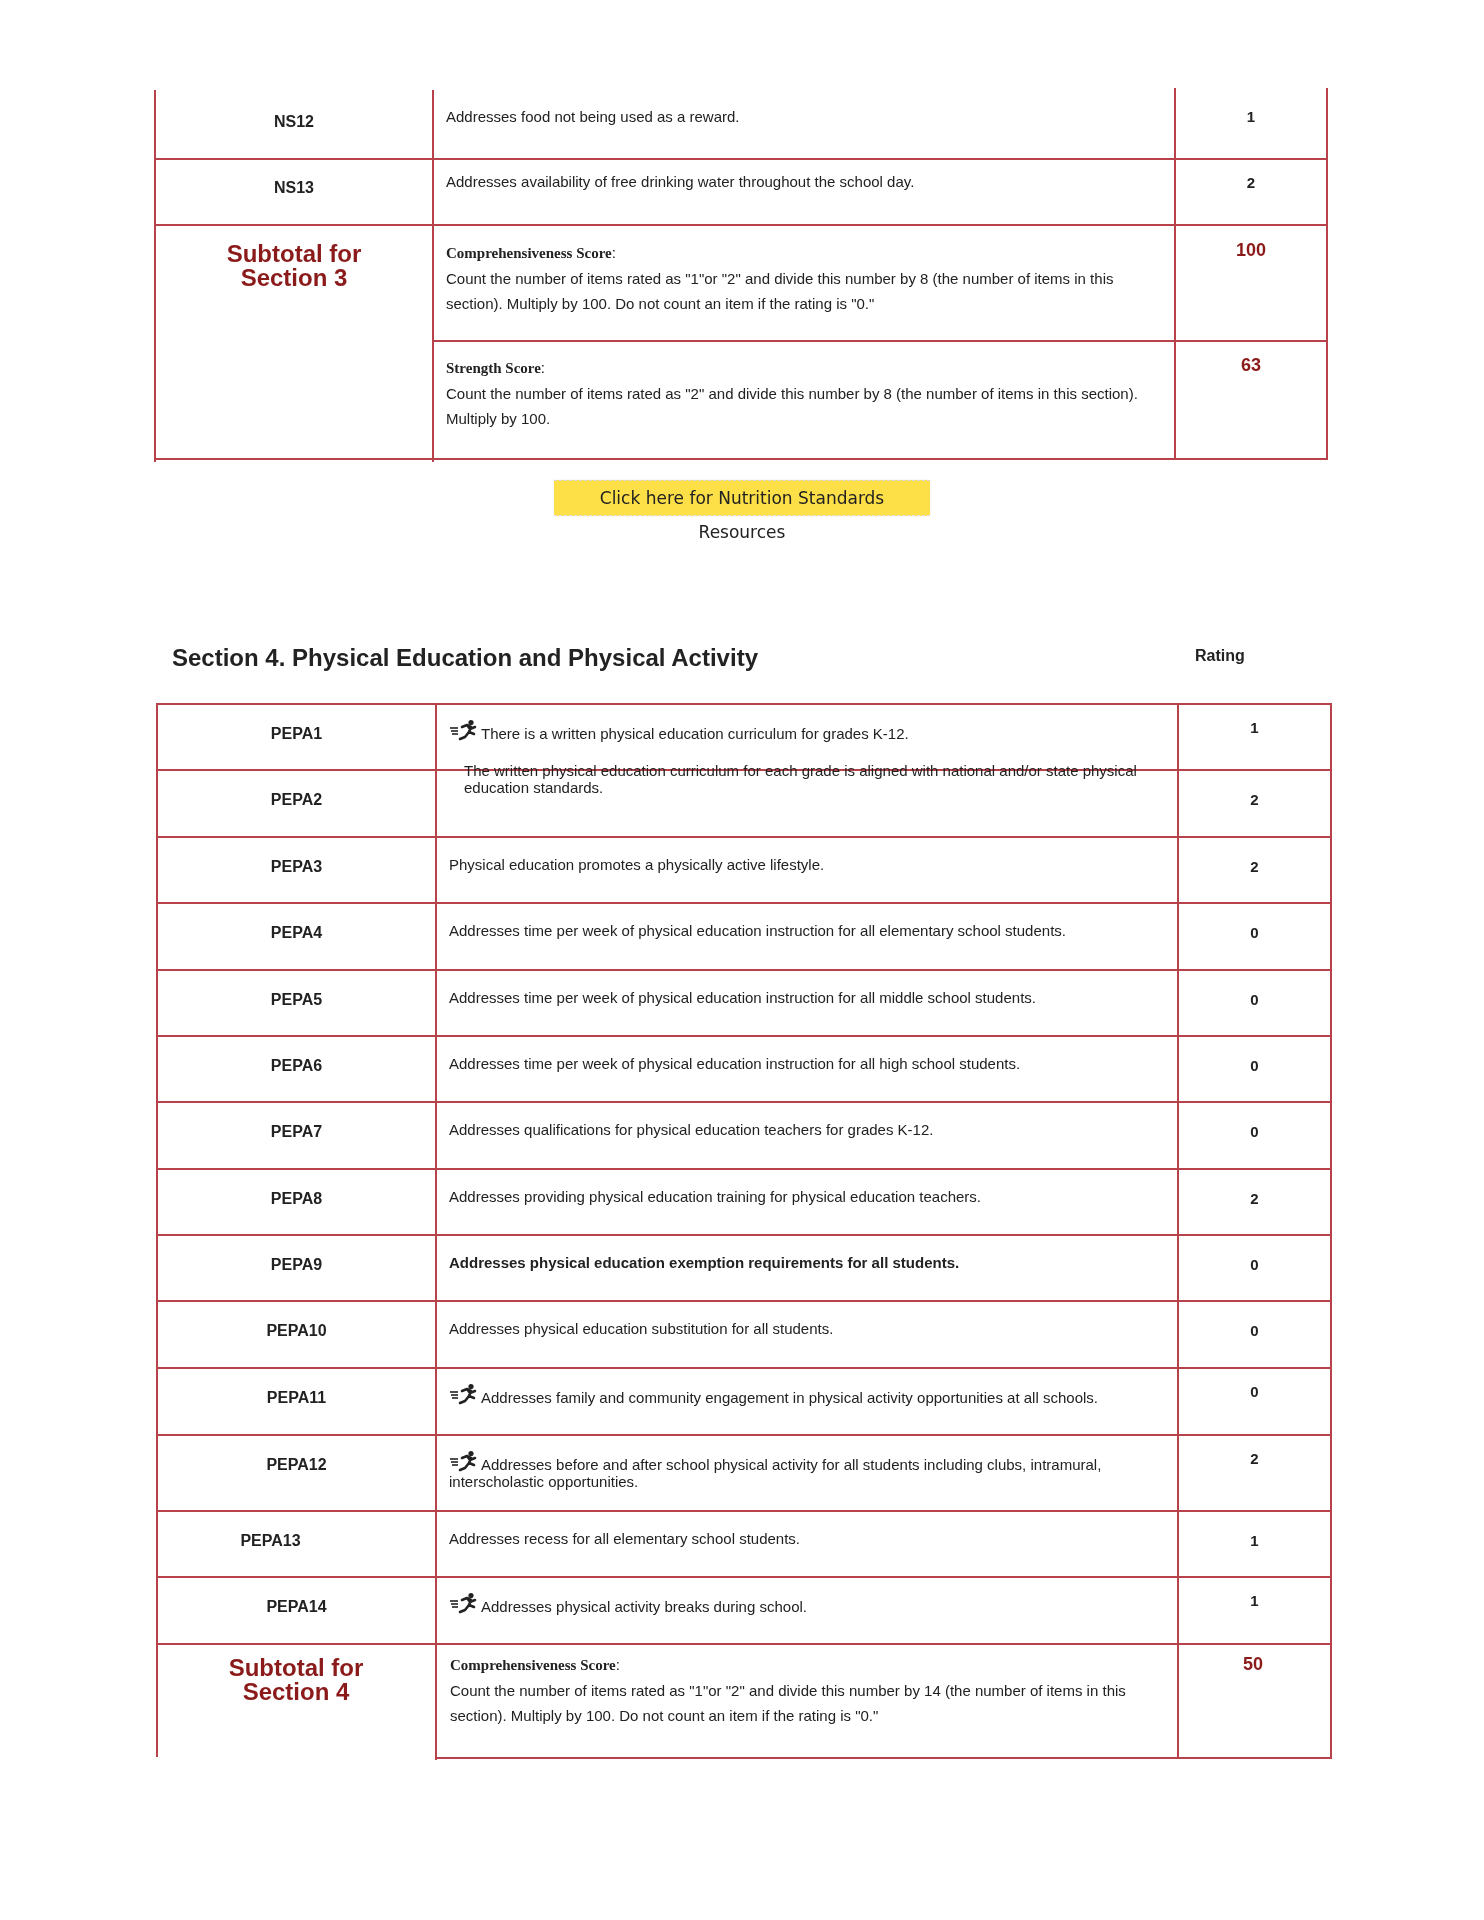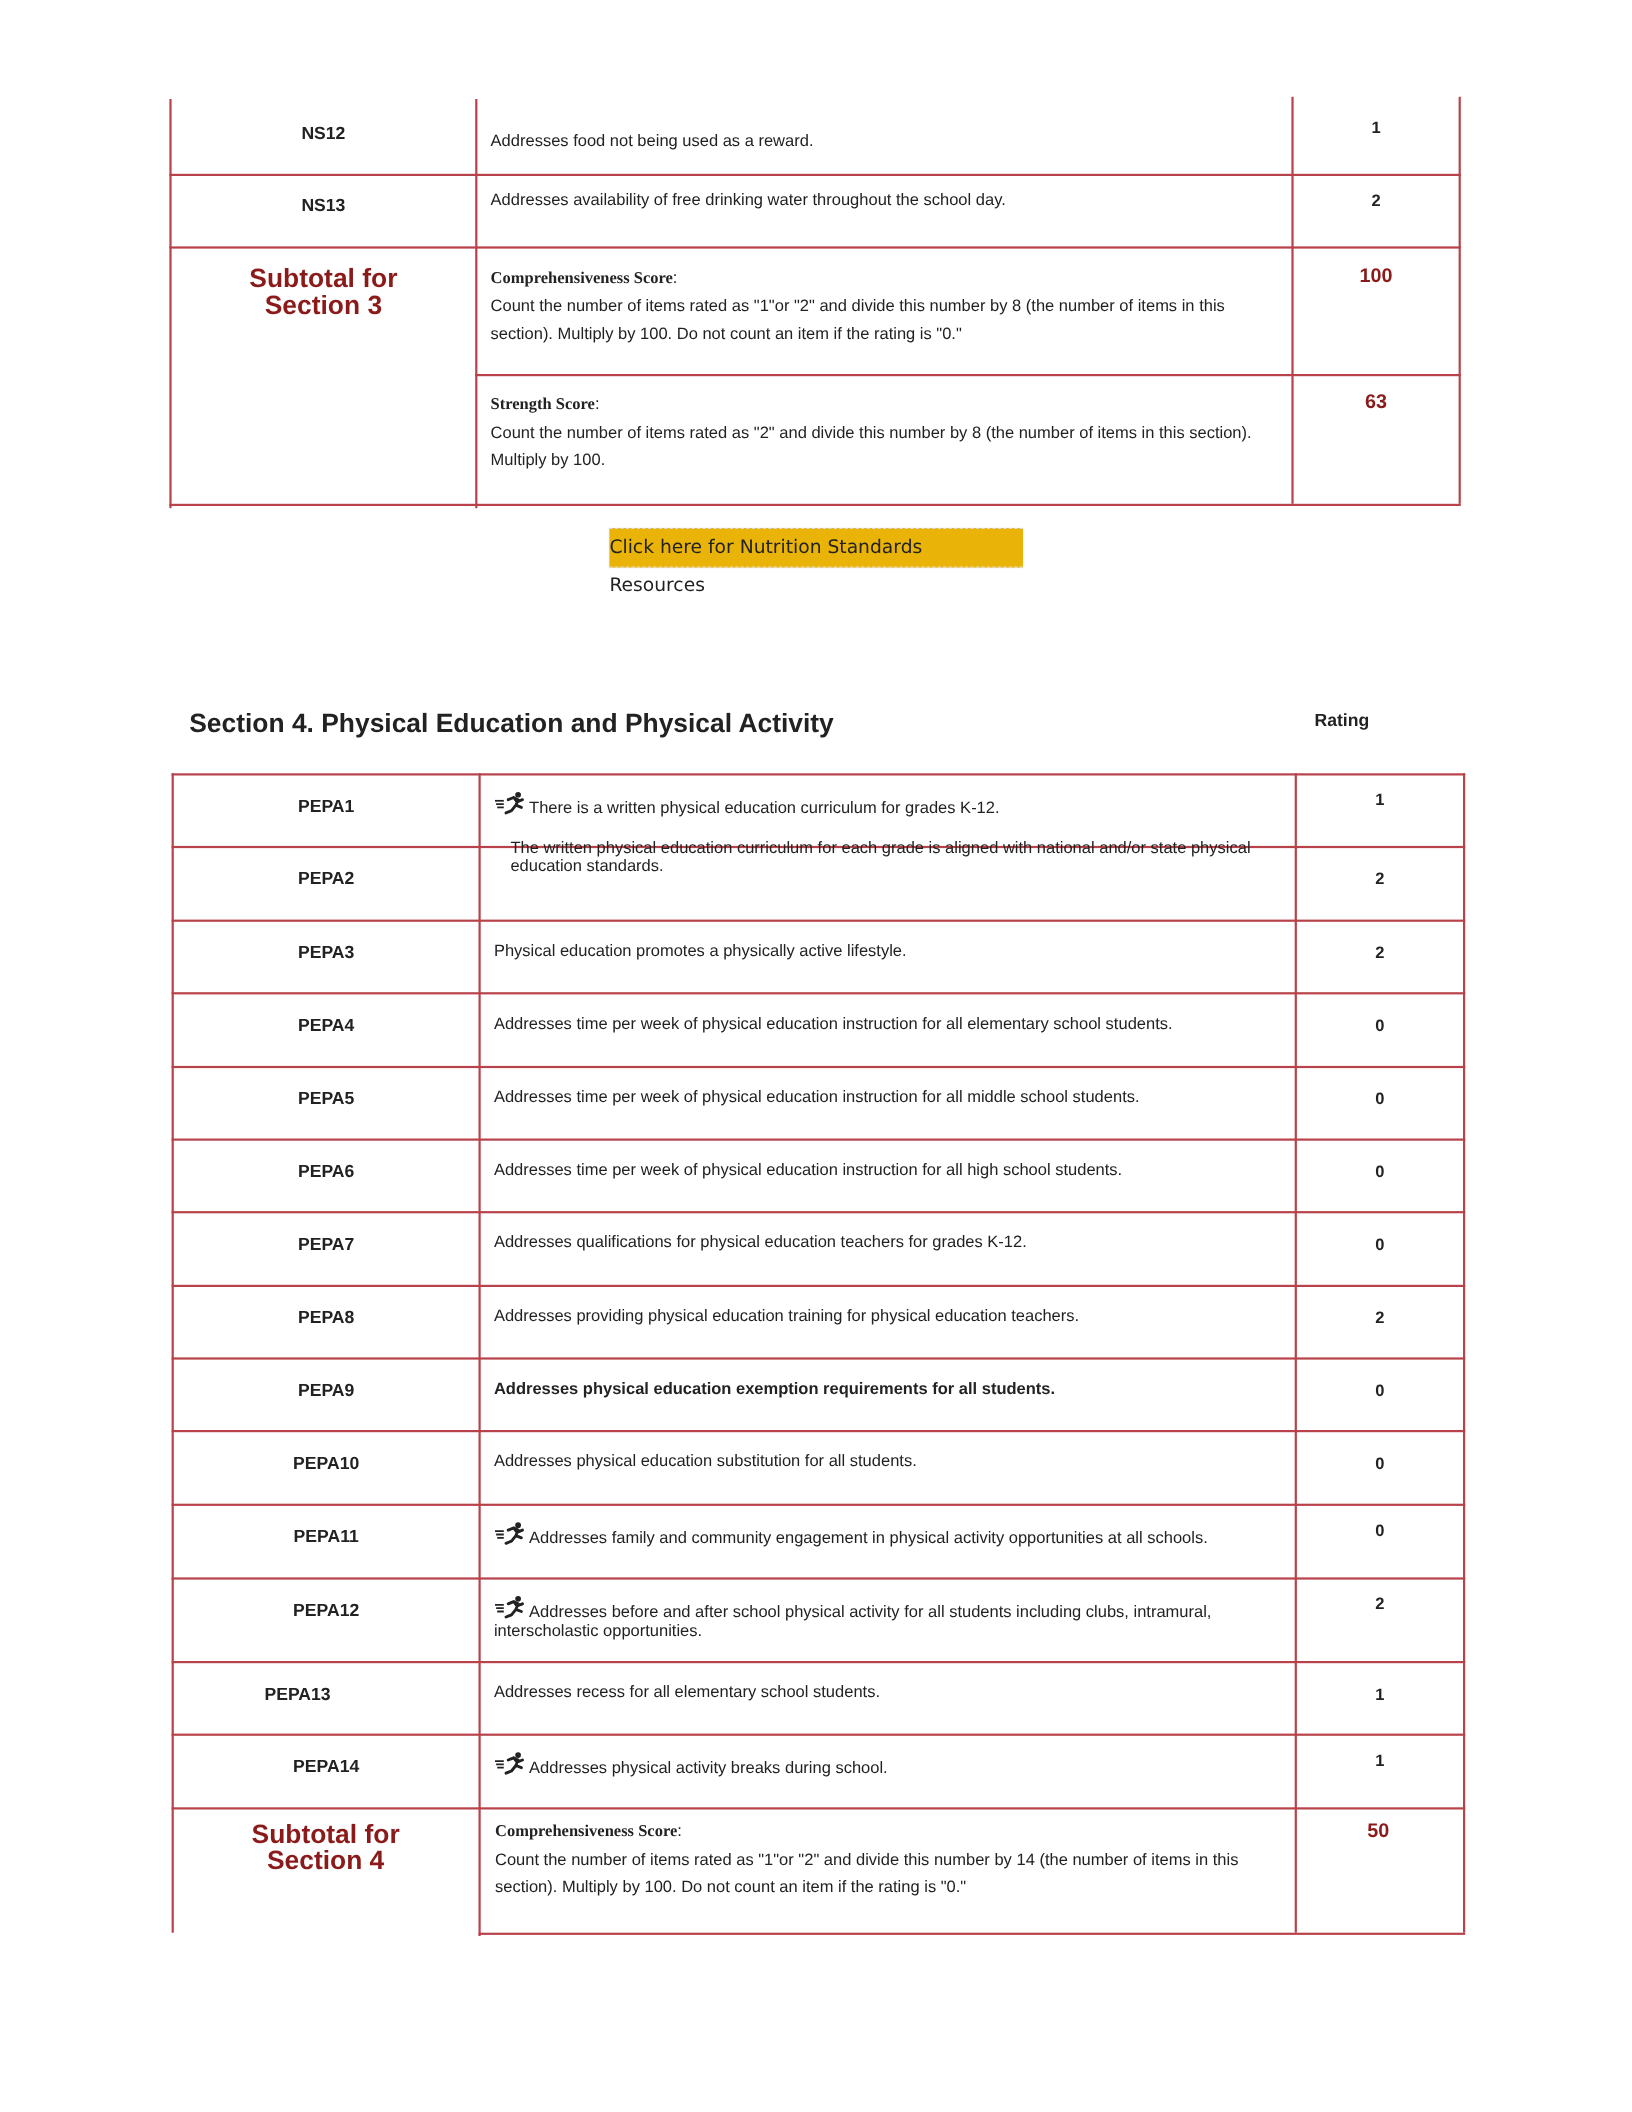--- a/index.html
+++ b/index.html
@@ -24,21 +24,21 @@
     color: #8b1a1a; text-align: center;
   }
   .score-val {
     position: absolute; font-weight: bold; font-size: 18px; color: #8b1a1a; text-align: center;
   }
   .score-block { position: absolute; font-size: 15px; line-height: 25px; color: #222; }
   .score-block .score-title { font-weight: bold; font-family: Liberation Serif, serif; }
   .resource-btn {
     position: absolute; left: 554px; top: 480px; width: 376px; height: 34px;
     font-family: "DejaVu Sans", sans-serif; font-size: 17px; color: #222;
-    line-height: 34px; text-align: left; background: #eab308;
+    line-height: 34px; text-align: center; background: #fde047;
     border-top: 1px dashed #d8d8d8; border-bottom: 1px dashed #e2e2e2;
     box-shadow: 0 0 2px rgba(0,0,0,0.08); cursor: pointer;
   }
   .section-title {
     position: absolute; left: 172px; top: 644px; font-size: 24px; font-weight: bold; color: #222;
   }
   .rating-header {
     position: absolute; left: 1195px; top: 647px; font-size: 16px; font-weight: bold; color: #222;
   }
   .run-icon { display: inline-block; width: 30px; height: 22px; vertical-align: -2px; margin-right: 2px; }
@@ -53,21 +53,21 @@
   <div class="line-v" style="left:1174px; top:88px; height:370px;"></div>
   <div class="line-v" style="left:1326px; top:88px; height:370px;"></div>
 
   <div class="line-h" style="left:154px; top:158px; width:1174px;"></div>
   <div class="line-h" style="left:154px; top:224px; width:1174px;"></div>
   <div class="line-h" style="left:432px; top:340px; width:896px;"></div>
   <div class="line-h" style="left:154px; top:458px; width:1174px;"></div>
 
   <div>
     <div class="code" style="left:156px; top:113px; width:276px;">NS12</div>
-    <div class="desc" style="left:446px; top:108px; width:720px;margin-top:12px;">Addresses food not being used as a reward.</div>
+    <div class="desc" style="left:446px; top:108px; width:720px;">Addresses food not being used as a reward.</div>
     <div class="rating" style="left:1176px; top:108px; width:150px;">1</div>
   </div>
 
   <div>
     <div class="code" style="left:156px; top:179px; width:276px;">NS13</div>
     <div class="desc" style="left:446px; top:173px; width:720px;">Addresses availability of free drinking water throughout the school day.</div>
     <div class="rating" style="left:1176px; top:174px; width:150px;">2</div>
   </div>
 
   <div>

